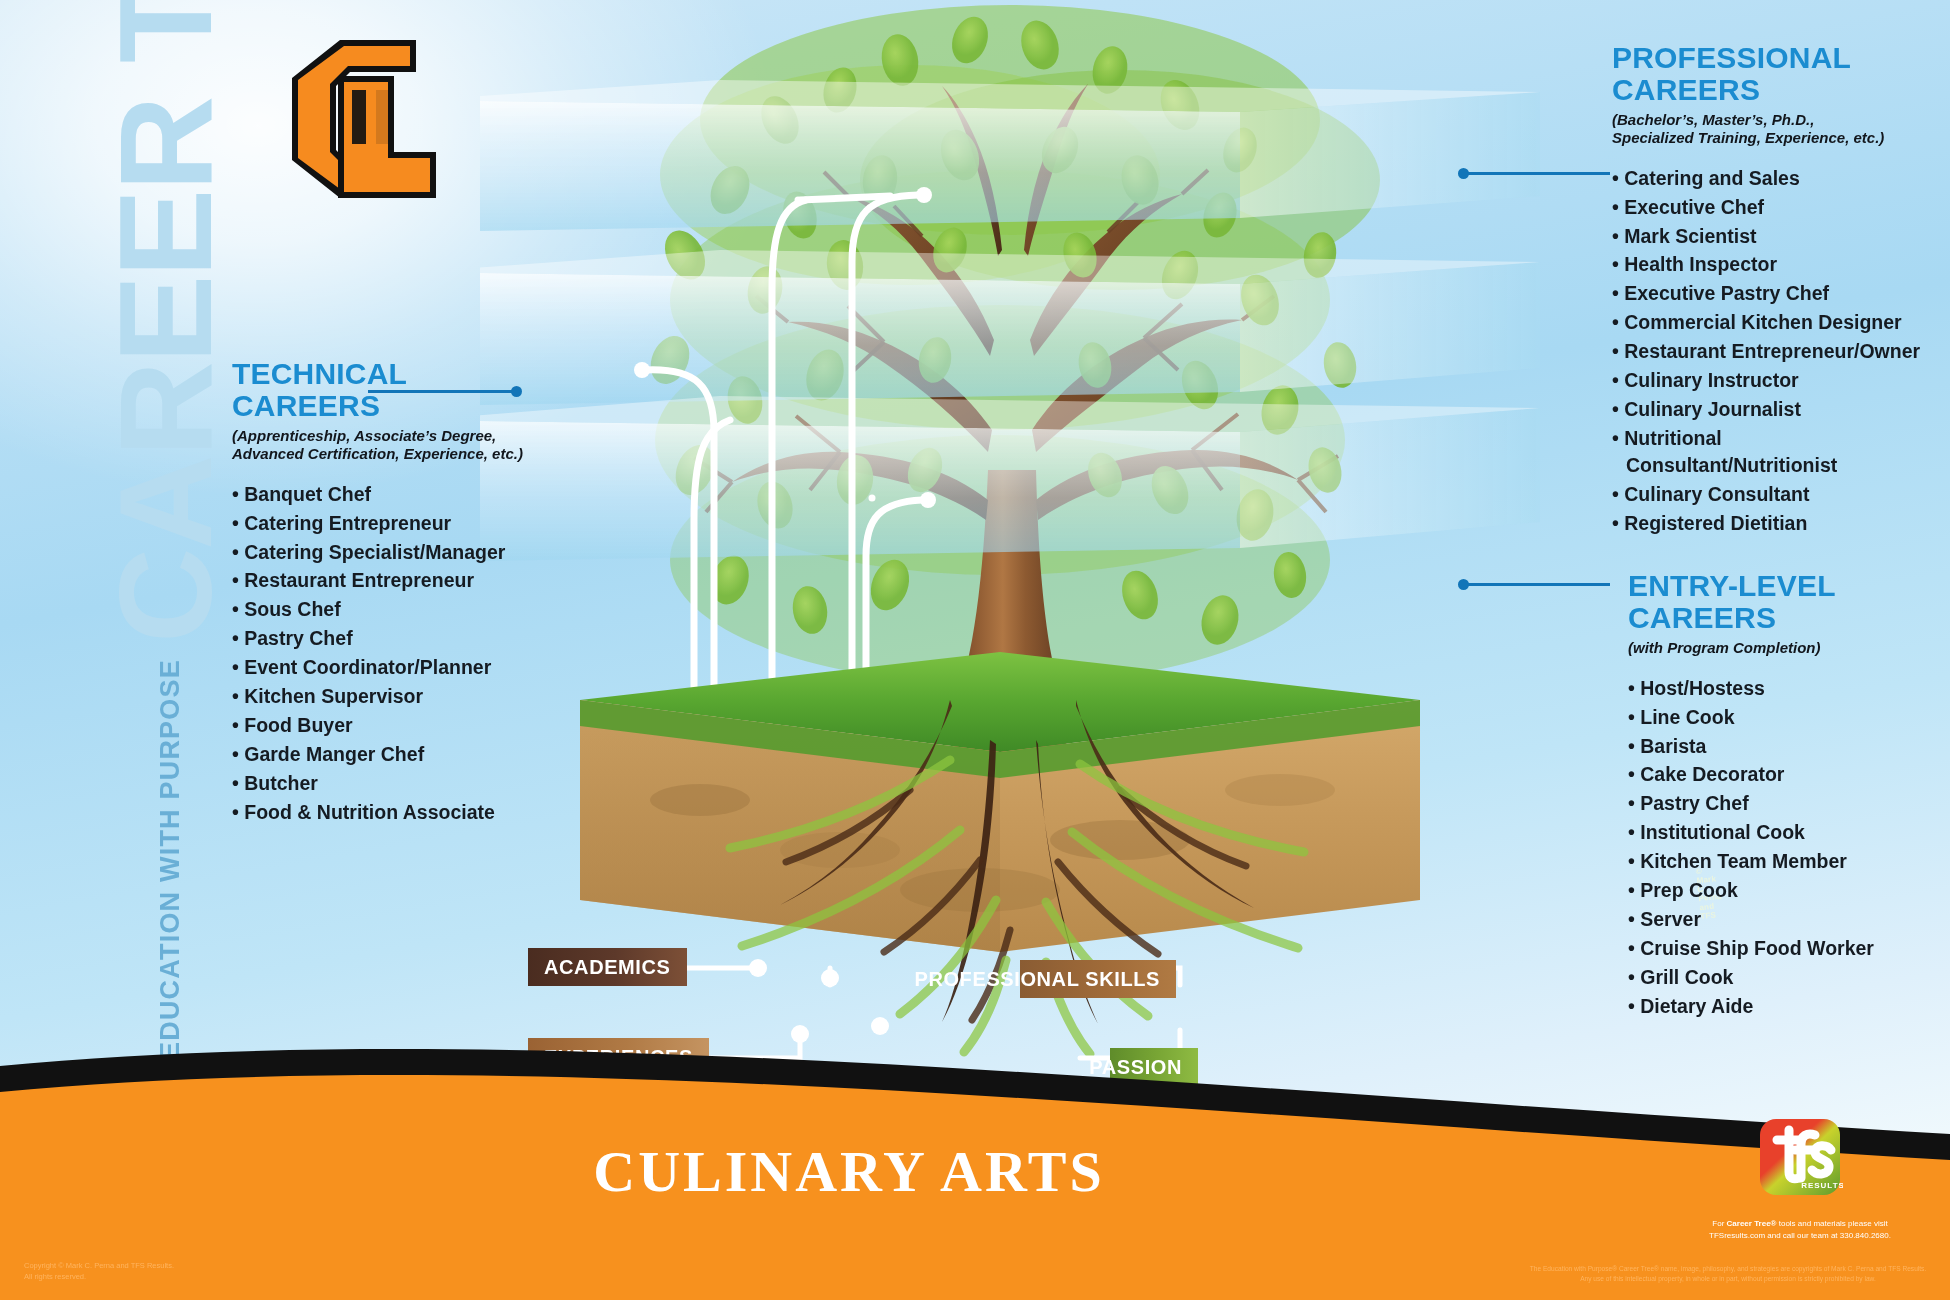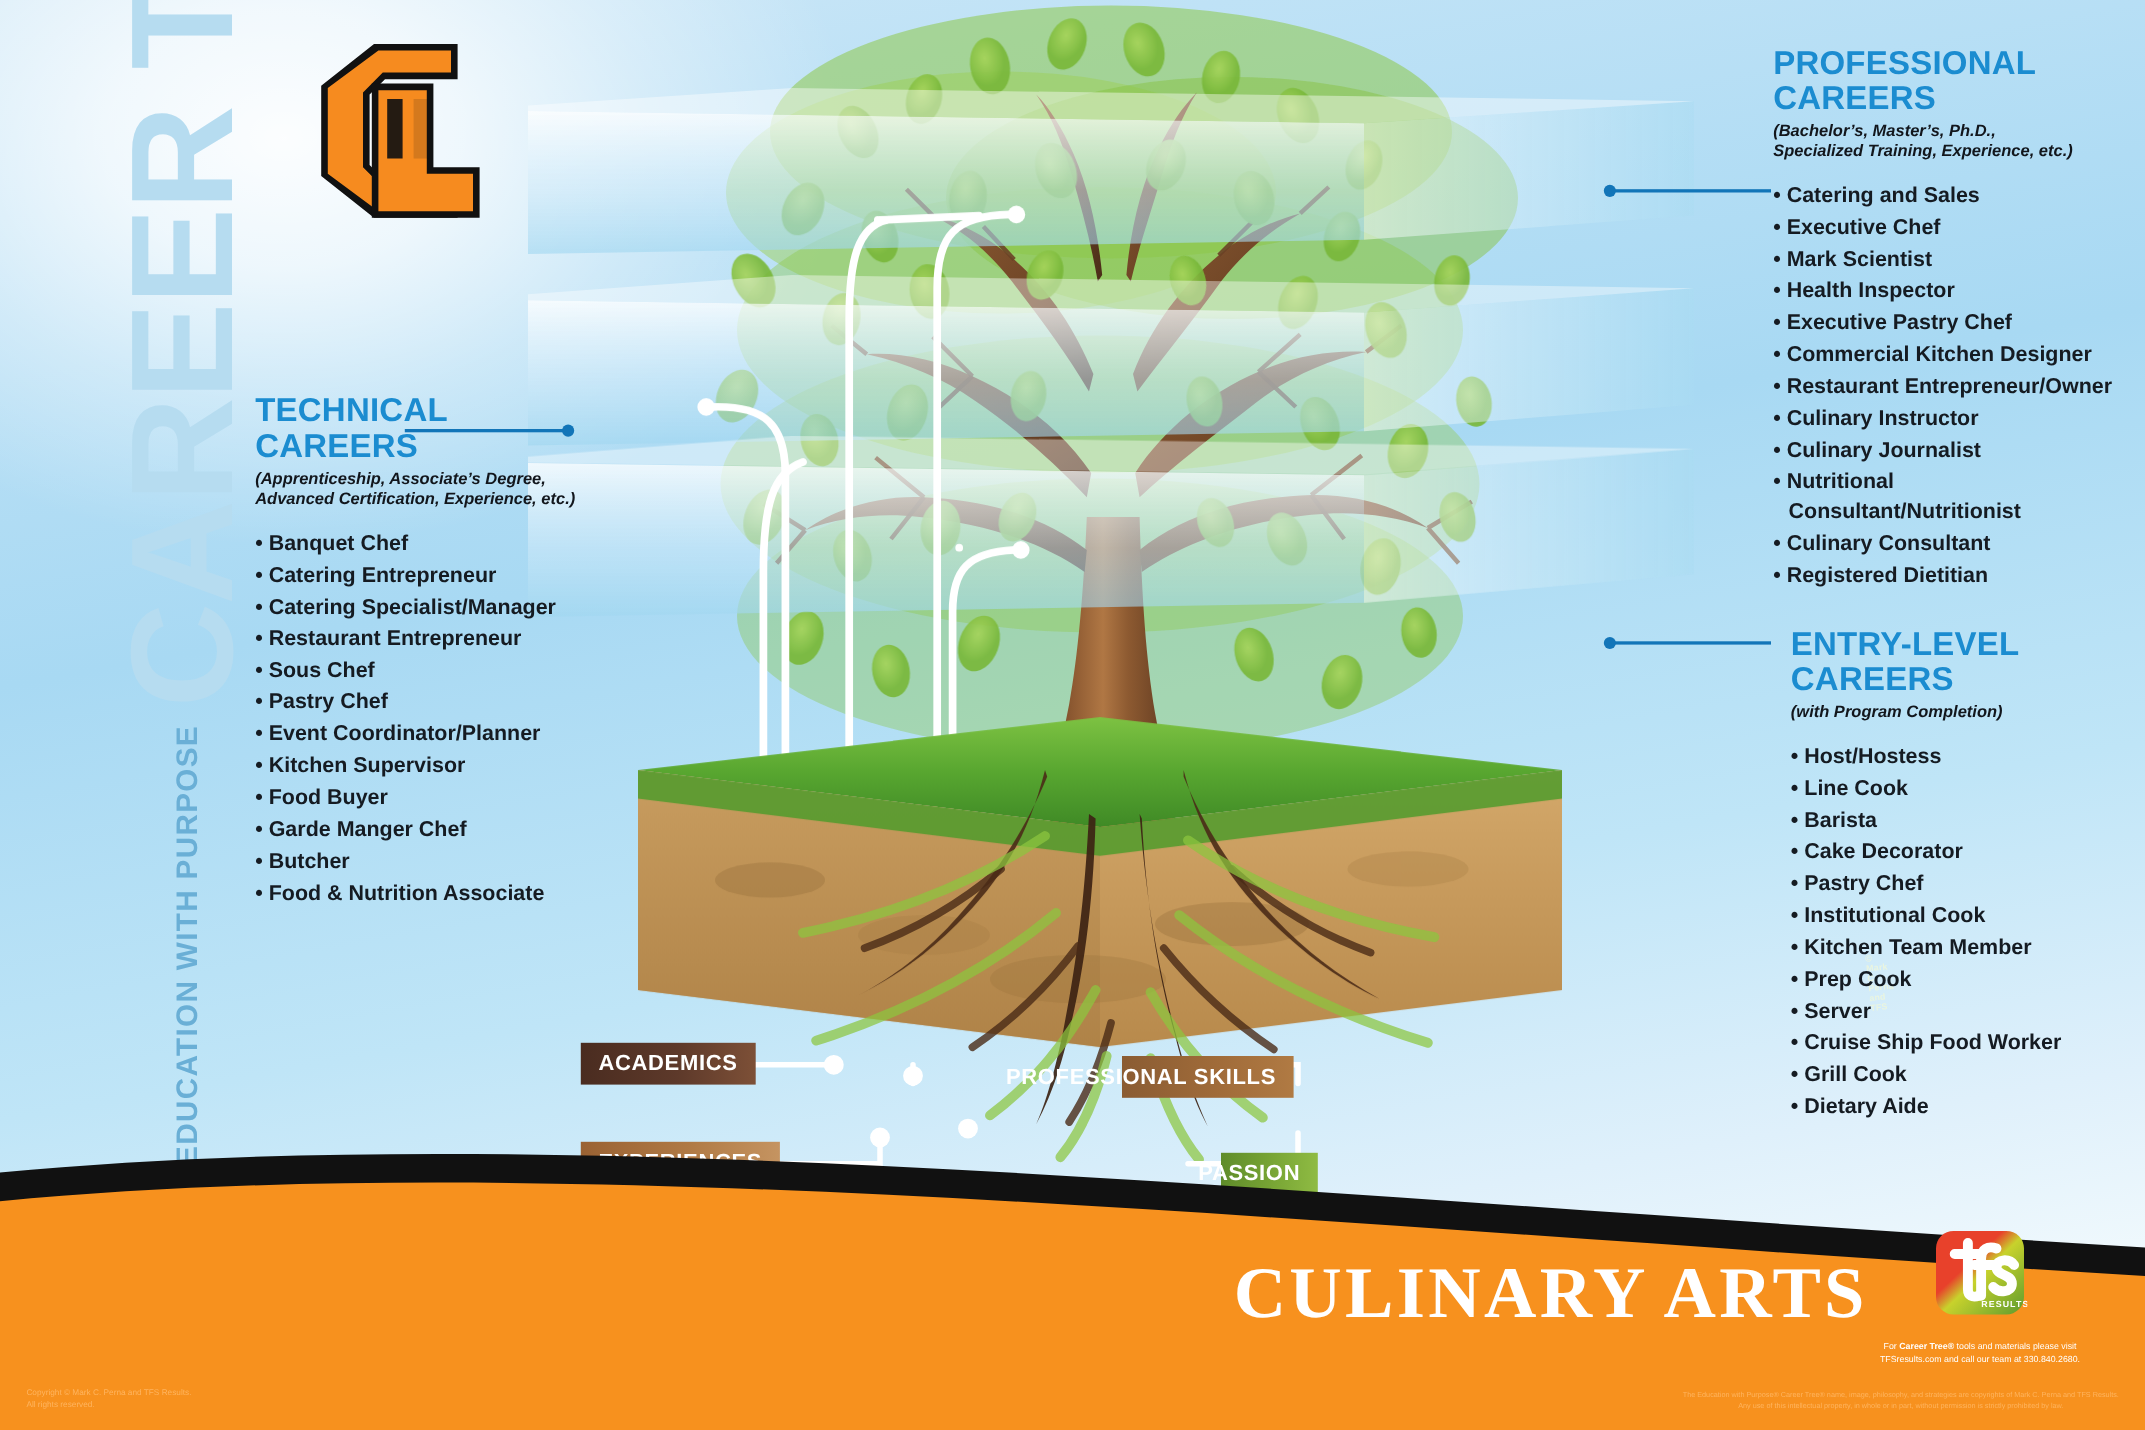--- a/index.html
+++ b/index.html
@@ -94,23 +94,23 @@
     left:528px; top:1038px; background:linear-gradient(90deg,#9a6233 0%,#b07a45 55%,#c59461 100%);
     justify-content:flex-start;
   }
   #label-passion {
     left:1110px; top:1048px; background:linear-gradient(90deg,#5f8c2a 0%,#79a635 55%,#8fbb43 100%);
     justify-content:flex-end; width:88px;
   }
   
   .bottom-wrap { position:absolute; left:0; bottom:0; width:1950px; height:270px; }
   .footer-title {
-    position:absolute; left:0; top:108px; width:1698px; text-align:right;
+    position:absolute; left:0; top:108px; width:1698px; text-align:center;
     color:#ffffff; font-family:"Liberation Serif", serif;
-    font-size:66px; font-weight:bold; letter-spacing:3px;
+    font-size:58px; font-weight:bold; letter-spacing:3px;
   }
   .copyright-left {
     position:absolute; left:24px; bottom:18px; width:240px;
     color:#ffb45e; font-size:7.5px; line-height:1.5;
   }
   .legal-center {
     position:absolute; right:12px; bottom:16px; width:420px;
     color:#ffb45e; font-size:6.6px; line-height:1.55; text-align:center;
   }
   .tfs-block { position:absolute; right:40px; bottom:58px; width:220px; text-align:center; }

